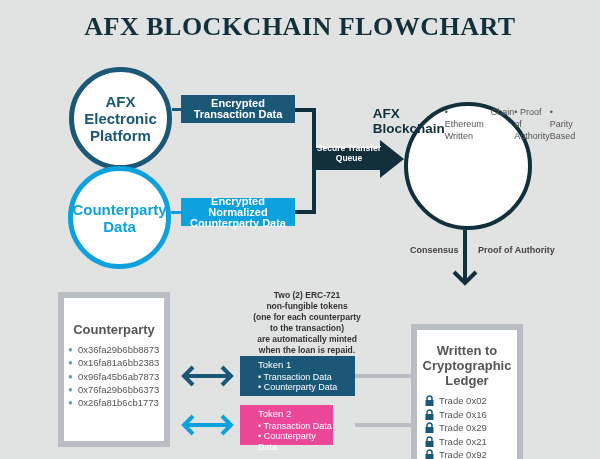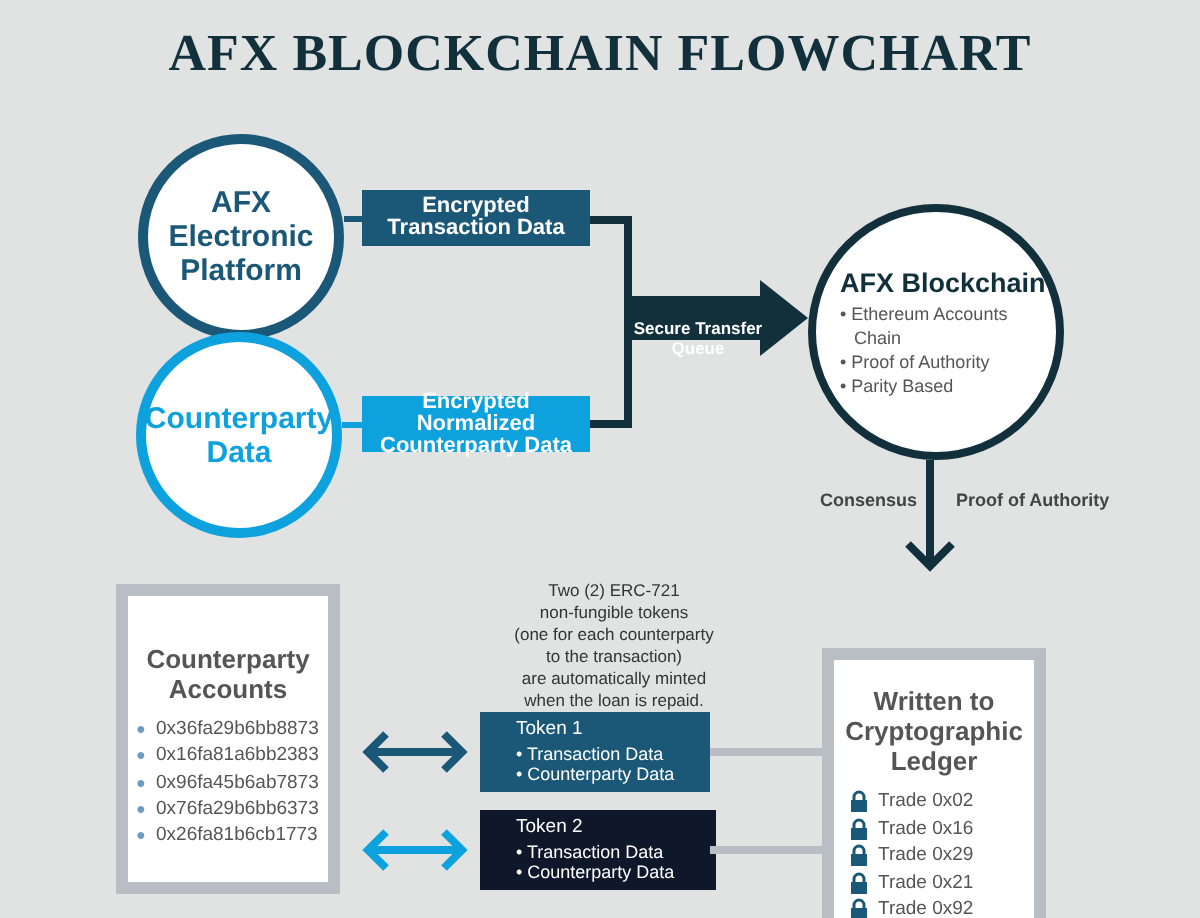--- a/index.html
+++ b/index.html
@@ -6,77 +6,77 @@
   body { width:600px; height:459px; background:#e1e2e2; position:relative; overflow:hidden;
          font-family:"Liberation Sans", "DejaVu Sans", sans-serif; }
   .abs { position:absolute; }
   .title { left:0; width:600px; top:12px; text-align:center; font-size:26px; font-weight:bold;
            color:#12303c; letter-spacing:0.5px;font-family:Liberation Serif, serif; }
   .circle { border-radius:50%; background:#fff; box-sizing:border-box; display:flex;
             align-items:center; justify-content:center; text-align:center; font-weight:bold; }
   .c-afx { left:69px; top:67px; width:103px; height:103px; border:5px solid #1b5878; color:#1b5878; font-size:15px; line-height:17px; }
   .c-cp { left:68px; top:166px; width:103px; height:103px; border:5px solid #0da2de; color:#0da2de; font-size:15px; line-height:17px; }
   .c-bc { left:404px; top:102px; width:128px; height:128px; border:4px solid #12303c; color:#12303c;
-          flex-direction:column; align-items:flex-start; justify-content:center; padding-left:12px; text-align:left; }
+          flex-direction:row; align-items:flex-start; justify-content:center; padding-left:12px; text-align:left; }
   .c-bc .h { font-size:13.5px; font-weight:bold; margin-bottom:2px; }
   .c-bc .b { font-size:9px; font-weight:normal; color:#555; line-height:12px; }
   .c-bc .b.ind { padding-left:7px; }
   .box { color:#fff; font-size:11px; font-weight:bold; text-align:center; display:flex; align-items:center; justify-content:center; line-height:11px; }
   .box-etd { left:181px; top:95px; width:114px; height:28px; background:#1b5878; }
   .box-ecd { left:181px; top:198px; width:114px; height:28px; background:#0da2de;justify-content:flex-end; }
   .line { background:#12303c; }
   .label-small { font-size:9px; font-weight:bold; color:#444; }
   .panel { background:#fff; border:6px solid #b8bec3; box-sizing:border-box; }
   .p-acc { left:58px; top:292px; width:112px; height:155px; }
   .p-led { left:411px; top:292px; width:112px; height:155px;margin-top:32px; }
   .p-head { font-size:13px; font-weight:bold; color:#555; text-align:center; line-height:15px; }
   .acc-item { font-size:9.5px; color:#555; display:flex; align-items:center; height:13.3px; }
   .led-item { font-size:9.5px; color:#555; display:flex; align-items:center; height:13.5px; }
-  .note { left:237px; top:290px; width:140px; text-align:center; font-size:8.5px; color:#333; font-weight:normal; line-height:11px; }
+  .note { left:237px; top:290px; width:140px; text-align:center; font-size:8.5px; color:#333; font-weight:bold; line-height:11px; }
   .tok { color:#fff; font-size:9px; font-weight:normal; box-sizing:border-box; padding:4px 0 0 18px; line-height:10.5px; }
   .tok .th { font-size:9.5px; margin-bottom:1px; }
   .tok1 { left:240px; top:356px; width:115px; height:40px; background:#1b5878; }
-  .tok2 { left:240px; top:405px; width:118px; height:40px; background:#0f172a; }
+  .tok2 { left:240px; top:405px; width:93px; height:40px; background:#ec4899; }
   .grey { background:#b8bec3; }
 </style>
 </head>
 <body>
 
 <div class="abs title">AFX BLOCKCHAIN FLOWCHART</div>
 
 <div class="abs line" style="left:172px;top:108px;width:10px;height:3px;background:#1b5878;"></div>
 <div class="abs line" style="left:171px;top:211px;width:10px;height:3px;background:#0da2de;"></div>
 <div class="abs line" style="left:295px;top:108px;width:21px;height:4px;"></div>
 <div class="abs line" style="left:295px;top:210px;width:21px;height:4px;"></div>
 <div class="abs line" style="left:312px;top:108px;width:4px;height:106px;"></div>
 
 <svg class="abs" style="left:312px;top:140px;" width="92" height="38">
   <polygon points="0,8 68,8 68,0 92,19 68,38 68,30 0,30" fill="#12303c"></polygon>
 </svg>
-<div class="abs" style="left:314px;top:159px;width:70px;text-align:center;color:#fff;font-size:8.5px;font-weight:bold;line-height:10px;">
+<div class="abs" style="left:314px;top:143px;width:70px;text-align:center;color:#fff;font-size:8.5px;font-weight:bold;line-height:10px;">
   <div>Secure Transfer</div>
   <div>Queue</div>
 </div>
 
 <div class="abs circle c-afx">
   <div>
     <div>AFX</div>
     <div>Electronic</div>
     <div>Platform</div>
   </div>
 </div>
 <div class="abs circle c-cp">
   <div>
     <div>Counterparty</div>
     <div>Data</div>
   </div>
 </div>
 <div class="abs circle c-bc">
   <div class="h">AFX Blockchain</div>
-  <div class="b">• Ethereum Accounts</div>
+  <div class="b">• Ethereum Written</div>
   <div class="b ind">Chain</div>
   <div class="b">• Proof of Authority</div>
   <div class="b">• Parity Based</div>
 </div>
 
 <div class="abs box box-etd">
   <div>
     <div>Encrypted</div>
     <div>Transaction Data</div>
   </div>
@@ -91,21 +91,20 @@
 <svg class="abs" style="left:452px;top:230px;" width="26" height="58">
   <line x1="13" y1="0" x2="13" y2="52" stroke="#12303c" stroke-width="4"></line>
   <polyline points="2,42 13,53 24,42" fill="none" stroke="#12303c" stroke-width="4"></polyline>
 </svg>
 <div class="abs label-small" style="left:410px;top:245px;">Consensus</div>
 <div class="abs label-small" style="left:478px;top:245px;">Proof of Authority</div>
 
 <div class="abs panel p-acc">
   <div class="p-head" style="margin-top:24px;">
     <div>Counterparty</div>
-    <div>Accounts</div>
   </div>
   <div style="margin-top:6px;padding-left:4px;">
     <div class="acc-item">
         <span style="color:#6a9ec0;font-size:8px;width:10px;">●</span>
         <span>0x36fa29b6bb8873</span>
       </div>
     <div class="acc-item">
         <span style="color:#6a9ec0;font-size:8px;width:10px;">●</span>
         <span>0x16fa81a6bb2383</span>
       </div>

